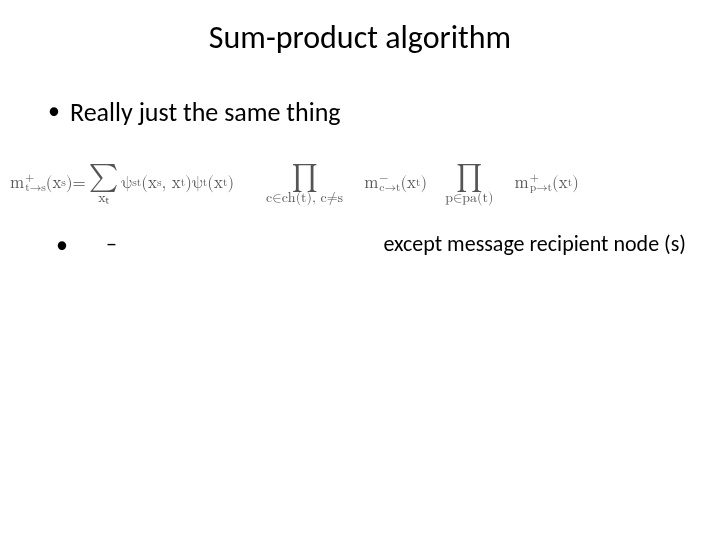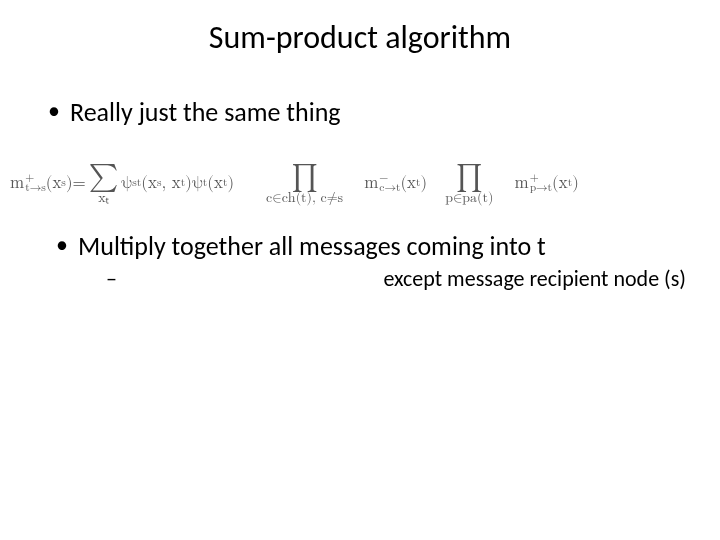--- a/index.html
+++ b/index.html
@@ -179,20 +179,19 @@
           <span>p→t</span>
         </span>
         <span>(x</span>
         <sub>t</sub>
         <span>)</span>
     </span>
   </div>
 
   <ul class="bottom">
     <li>
-      <span>Multiply together all messages coming into t</span>
       <ul class="subdash">
         <li>except message recipient node (s)</li>
       </ul>
     </li>
   </ul>
 
 </div>
 
 </body></html>

